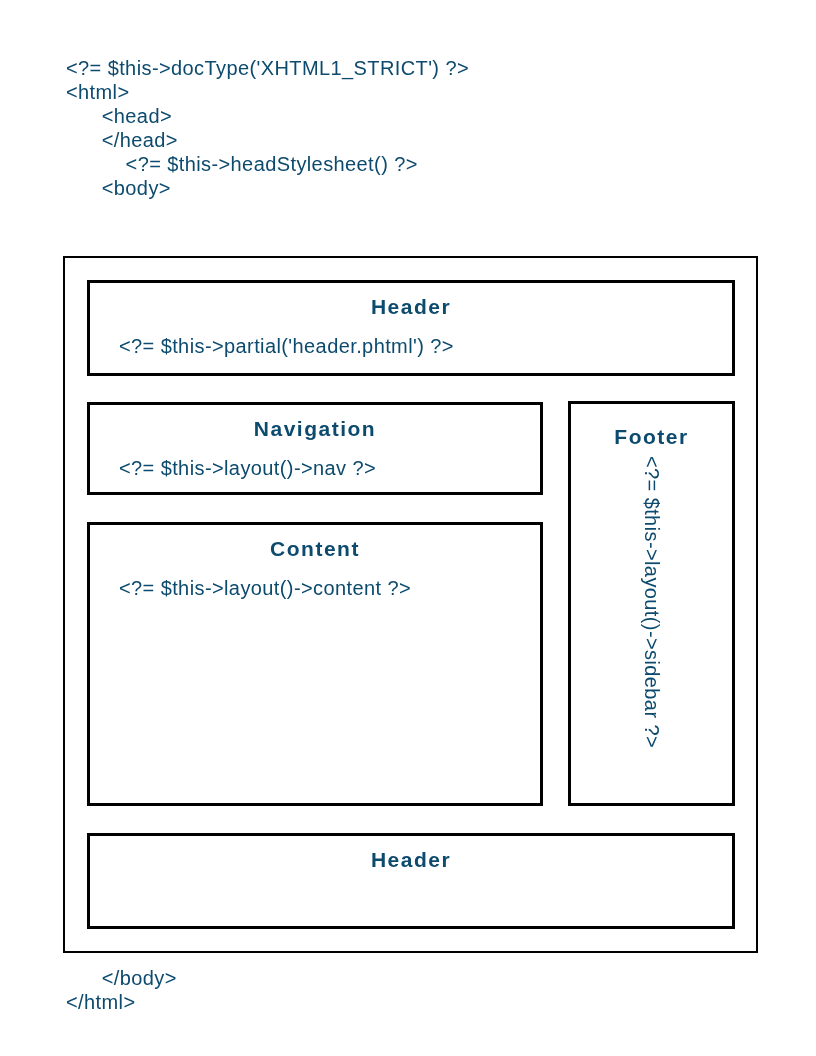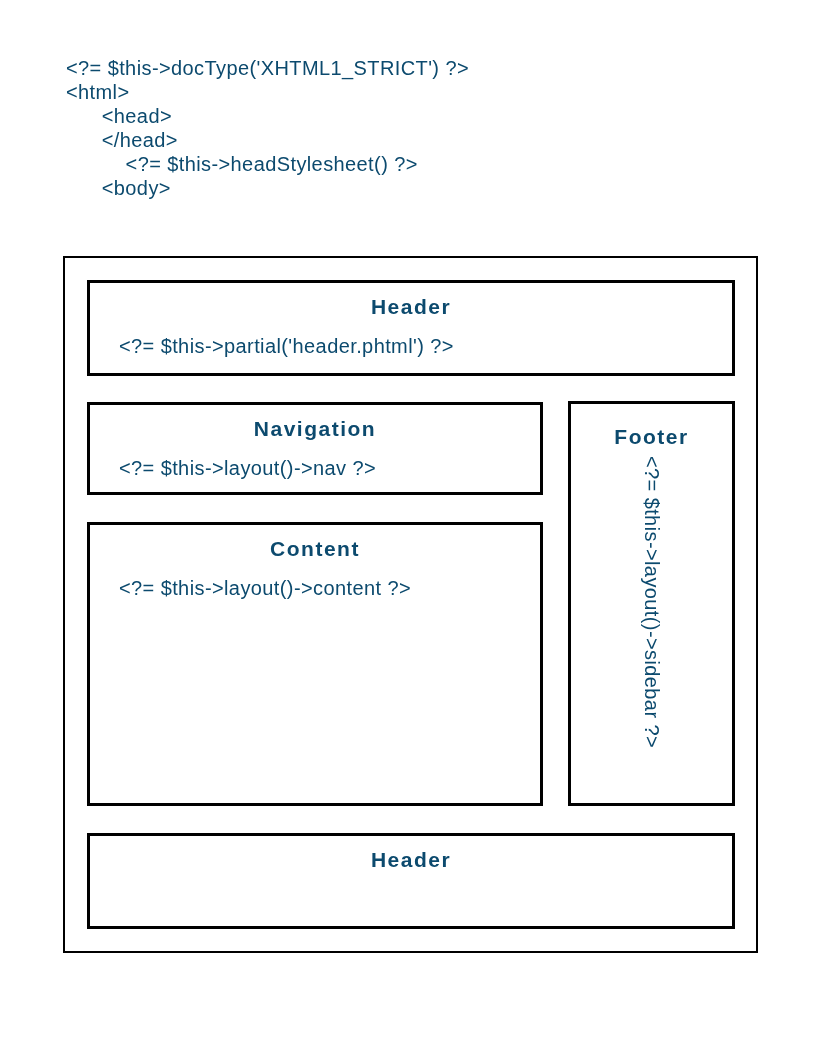--- a/index.html
+++ b/index.html
@@ -107,14 +107,18 @@
 
   <div class="lbox box-sidebar">
     <div class="box-title">Footer</div>
     <div class="sidebar-vtext">&lt;?= $this-&gt;layout()-&gt;sidebar ?&gt;</div>
   </div>
 
   <div class="lbox box-footer">
     <div class="box-title">Header</div>
   </div>
 
+  <div class="code-block code-bottom">
+    <div class="code-line">      &lt;/body&gt;</div>
+    <div class="code-line">&lt;/html&gt;</div>
+  </div>
 
 </div>
 
 </body></html>

